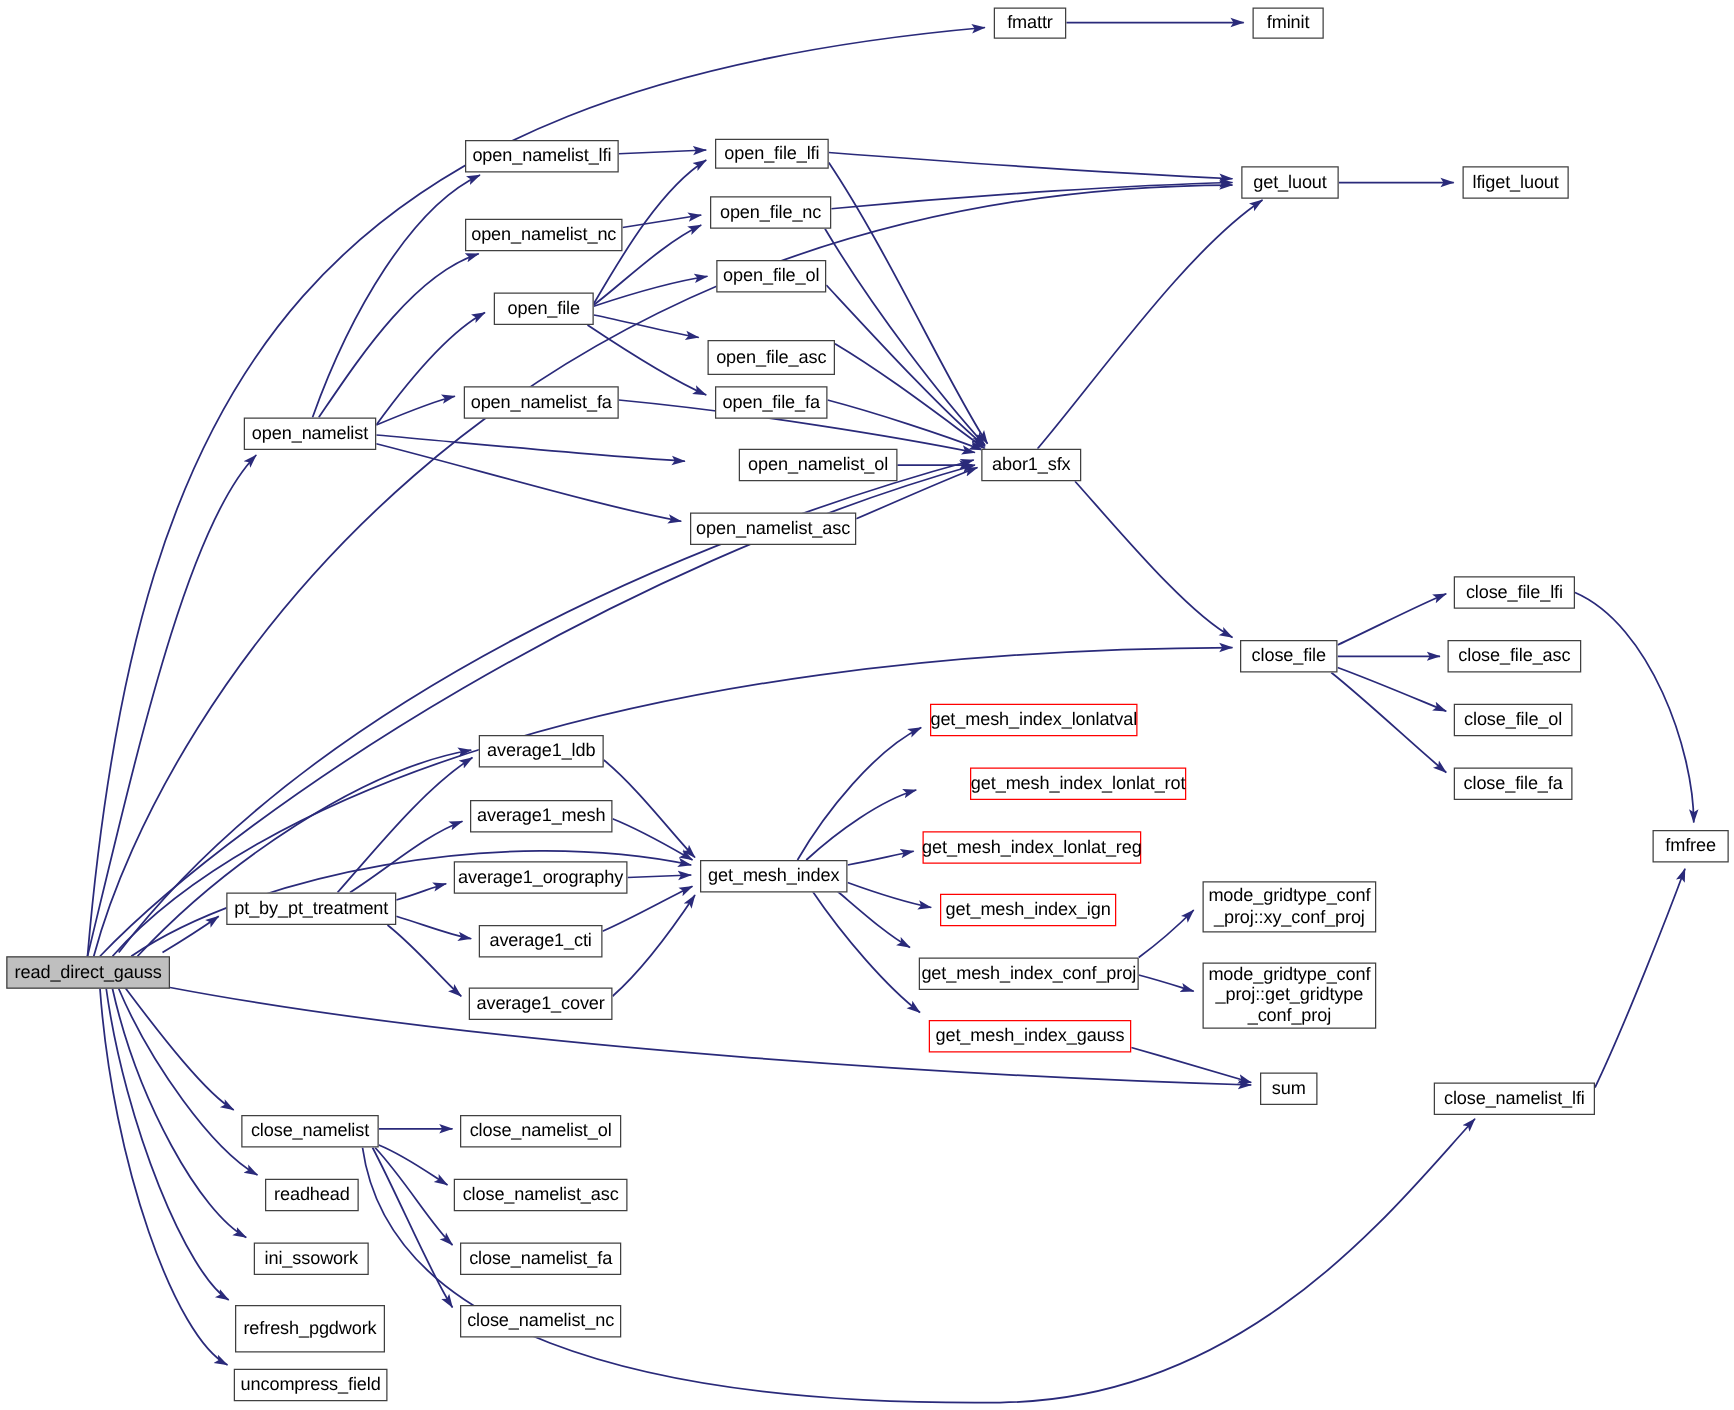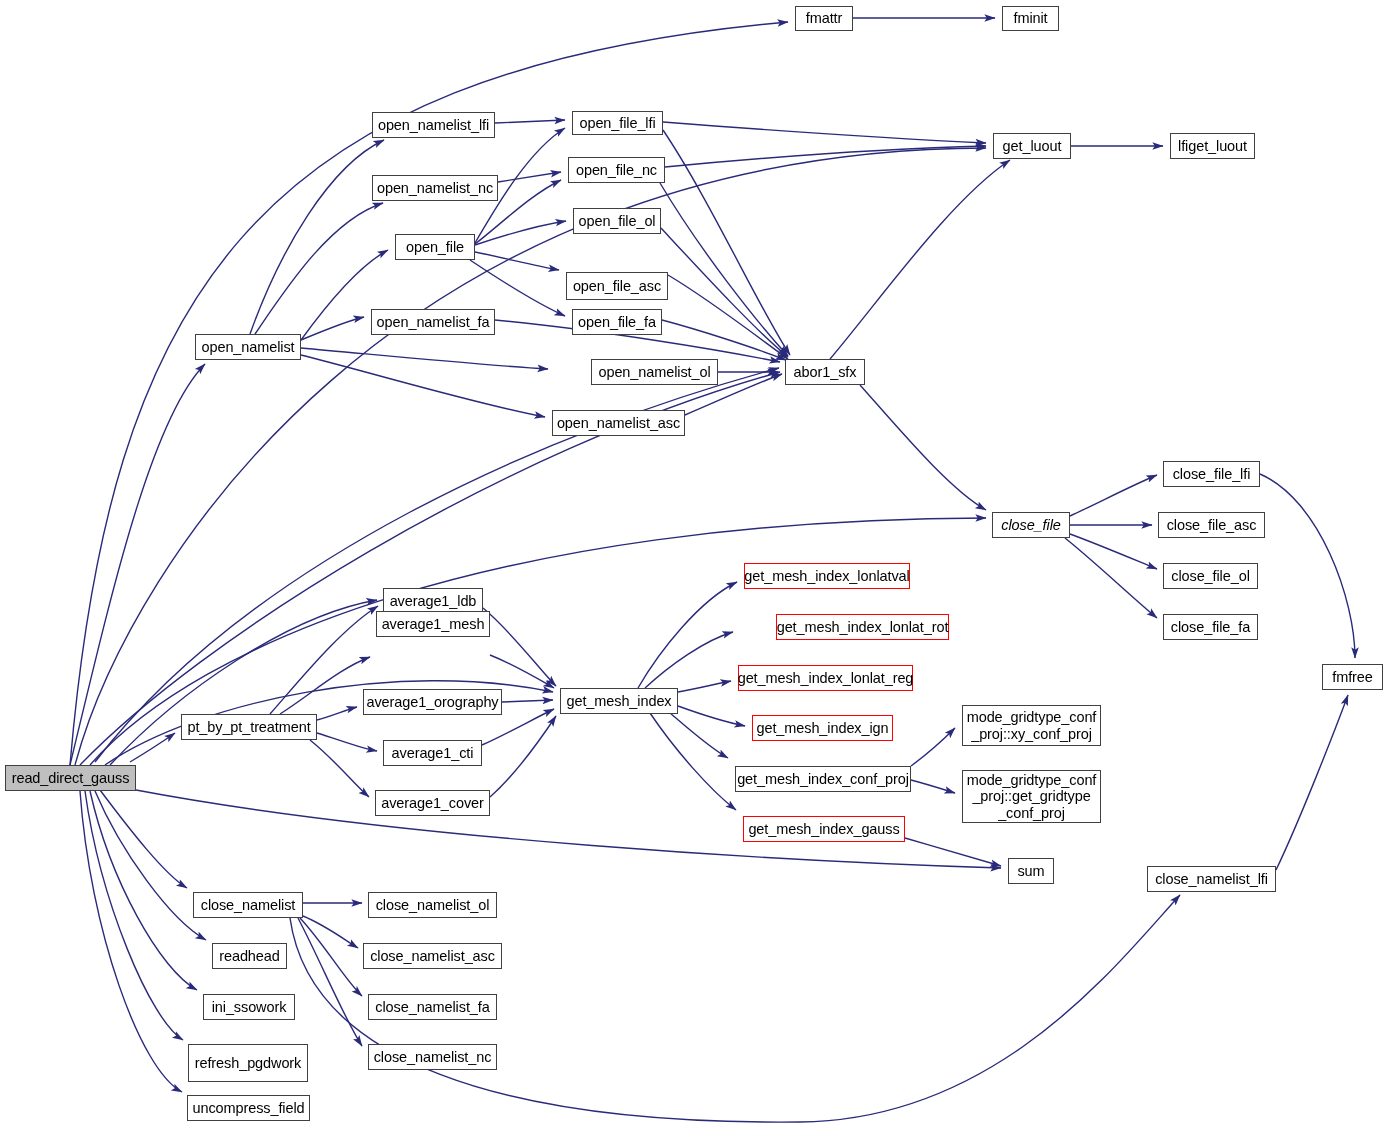--- a/index.html
+++ b/index.html
@@ -111,28 +111,28 @@
       <div class="node" style="left: 573px; top: 208px; width: 88px; height: 26px;">open_file_ol</div>
       <div class="node" style="left: 395px; top: 234px; width: 80px; height: 26px;">open_file</div>
       <div class="node" style="left: 566px; top: 272px; width: 102px; height: 28px;">open_file_asc</div>
       <div class="node" style="left: 572px; top: 309px; width: 90px; height: 26px;">open_file_fa</div>
       <div class="node" style="left: 371px; top: 309px; width: 124px; height: 26px;">open_namelist_fa</div>
       <div class="node" style="left: 195px; top: 334px; width: 106px; height: 26px;">open_namelist</div>
       <div class="node" style="left: 555px; top: 359px; width: 127px; height: 26px; margin-left: 36px;">open_namelist_ol</div>
       <div class="node" style="left: 785px; top: 359px; width: 80px; height: 26px;">abor1_sfx</div>
       <div class="node" style="left: 552px; top: 410px; width: 133px; height: 26px;">open_namelist_asc</div>
       <div class="node" style="left: 1163px; top: 461px; width: 97px; height: 26px;">close_file_lfi</div>
-      <div class="node" style="left: 992px; top: 512px; width: 78px; height: 26px; font-style: italic;">close_file</div>
+      <div class="node" style="left: 992px; top: 512px; width: 78px; height: 26px;">close_file</div>
       <div class="node" style="left: 1158px; top: 512px; width: 107px; height: 26px;">close_file_asc</div>
       <div class="node" style="left: 1163px; top: 563px; width: 95px; height: 26px;">close_file_ol</div>
       <div class="node red" style="left: 744px; top: 563px; width: 166px; height: 26px;">get_mesh_index_lonlatval</div>
       <div class="node" style="left: 383px; top: 588px; width: 100px; height: 26px;">average1_ldb</div>
       <div class="node red" style="left: 740px; top: 614px; width: 173px; height: 26px; margin-left: 36px;">get_mesh_index_lonlat_rot</div>
       <div class="node" style="left: 1163px; top: 614px; width: 95px; height: 26px;">close_file_fa</div>
-      <div class="node" style="left: 376px; top: 611px; width: 114px; height: 26px;">average1_mesh</div>
+      <div class="node" style="left: 376px; top: 640px; width: 114px; height: 26px;">average1_mesh</div>
       <div class="node red" style="left: 738px; top: 665px; width: 175px; height: 26px;">get_mesh_index_lonlat_reg</div>
       <div class="node" style="left: 1322px; top: 664px; width: 61px; height: 26px;">fmfree</div>
       <div class="node" style="left: 560px; top: 688px; width: 118px; height: 26px;">get_mesh_index</div>
       <div class="node" style="left: 363px; top: 689px; width: 139px; height: 26px;">average1_orography</div>
       <div class="node" style="left: 962px; top: 705px; width: 139px; height: 41px;">mode_gridtype_conf
 _proj::xy_conf_proj</div>
       <div class="node" style="left: 181px; top: 714px; width: 136px; height: 26px;">pt_by_pt_treatment</div>
       <div class="node red" style="left: 752px; top: 715px; width: 141px; height: 26px;">get_mesh_index_ign</div>
       <div class="node" style="left: 383px; top: 740px; width: 99px; height: 26px;">average1_cti</div>
       <div class="node" style="left: 735px; top: 766px; width: 176px; height: 26px;">get_mesh_index_conf_proj</div>

